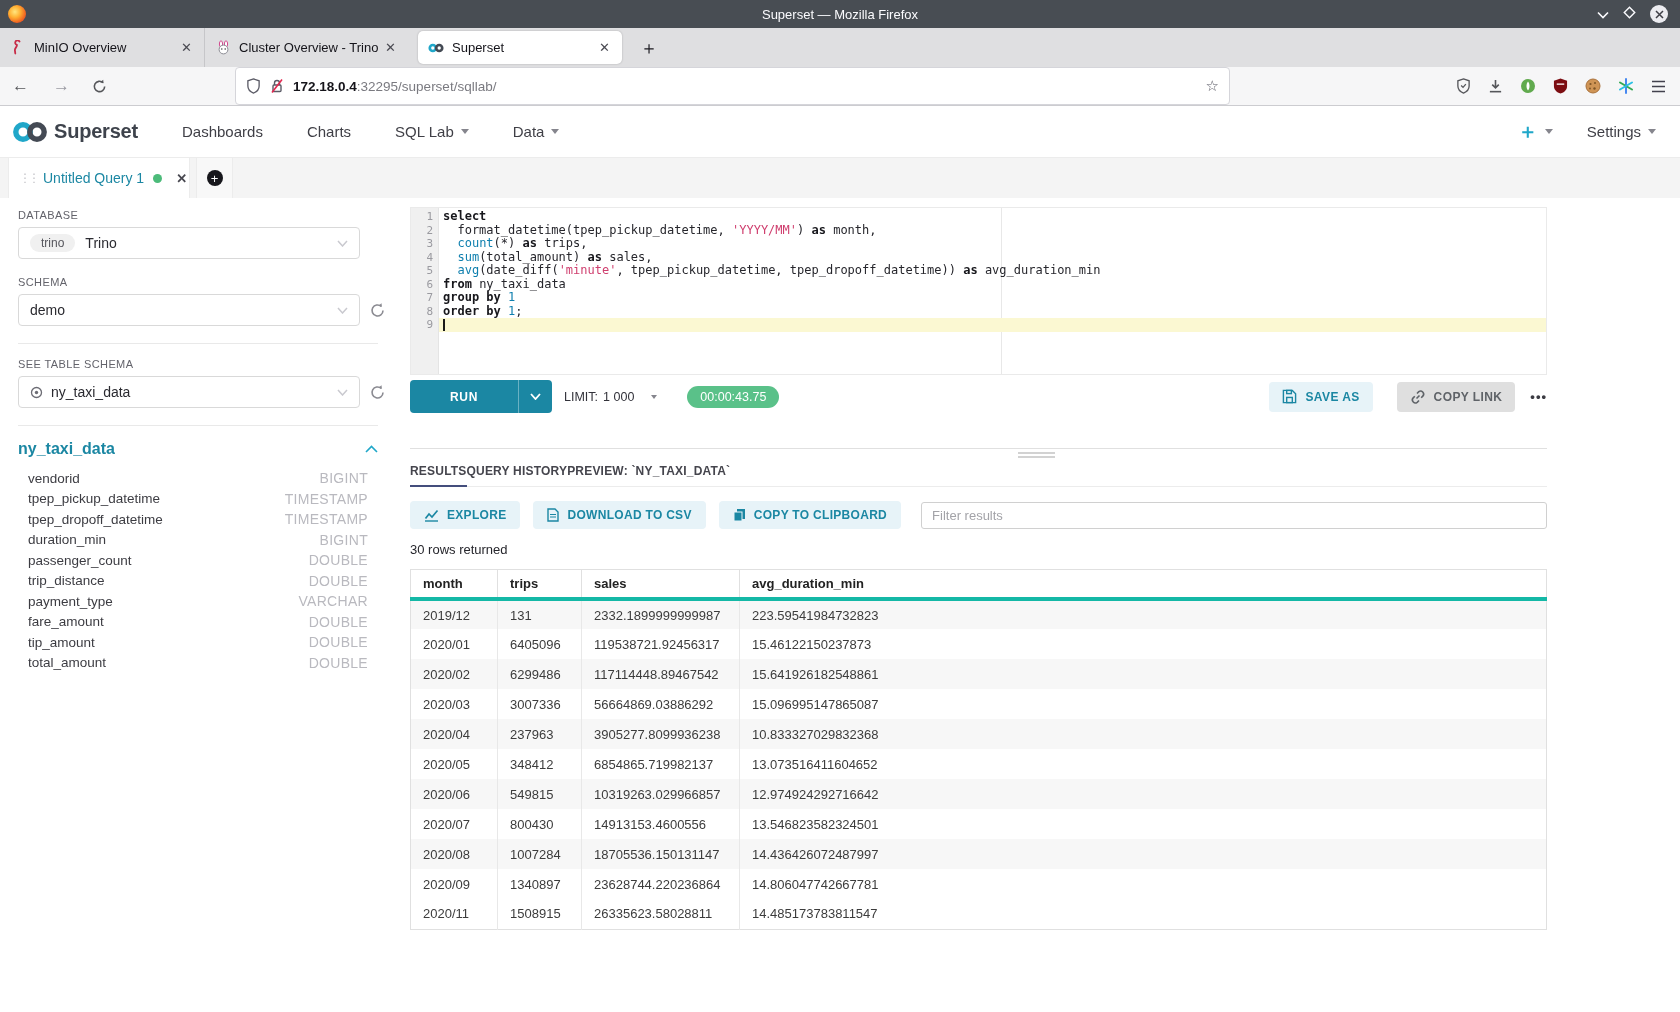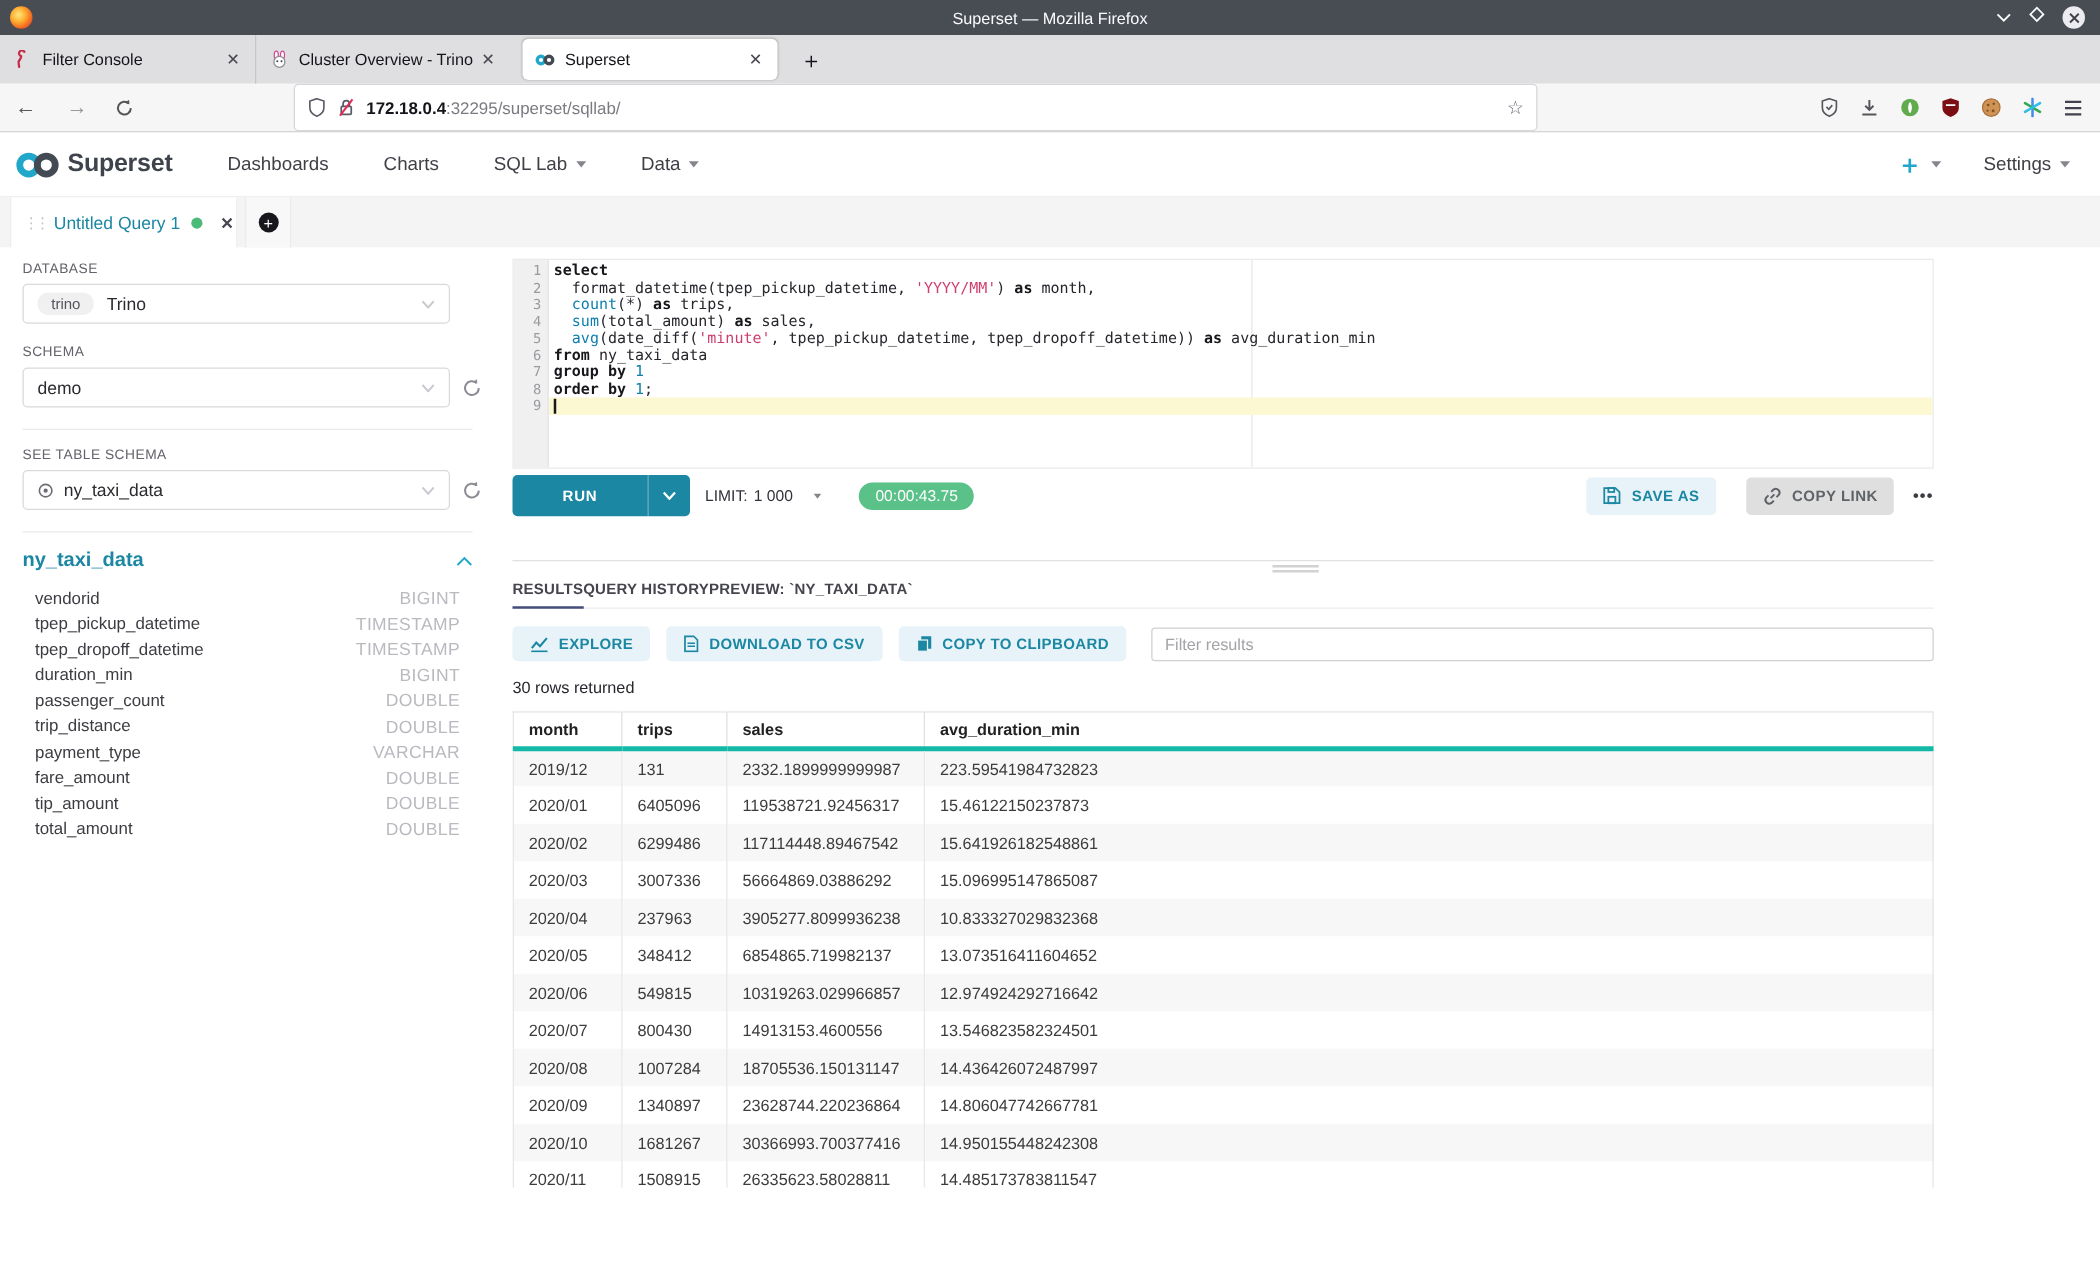--- a/index.html
+++ b/index.html
@@ -172,21 +172,21 @@
     </span>
   </div>
 
   <div class="tabbar">
     <div class="btab">
       <span class="fav">
         <svg width="13" height="15" viewBox="0 0 13 15">
             <path d="M7.5 1.5 a2.3 2.3 0 1 0 -2.6 3.4 c0.4 2.2 -2.2 2.8 -2 5.4 l0.4 3.2" fill="none" stroke="#c72c48" stroke-width="1.8" stroke-linecap="round"></path>
           </svg>
       </span>
-      <span class="btab-title">Filter Console</span>
+      <span class="btab-title">MinIO Overview</span>
       <span class="btab-close">✕</span>
     </div>
     <div class="btab">
       <span class="fav">
         <svg width="15" height="15" viewBox="0 0 15 15">
           <ellipse cx="5" cy="4" rx="1.6" ry="3.2" fill="#fff" stroke="#d24a8e" stroke-width="1"></ellipse>
           <ellipse cx="10" cy="4" rx="1.6" ry="3.2" fill="#fff" stroke="#d24a8e" stroke-width="1"></ellipse>
           <circle cx="7.5" cy="9.5" r="4.4" fill="#fff" stroke="#8c8c94" stroke-width="1"></circle>
           <circle cx="5.8" cy="9" r="0.8" fill="#444"></circle>
             <circle cx="9.2" cy="9" r="0.8" fill="#444"></circle>
@@ -625,26 +625,20 @@
                 <td>1007284</td>
                 <td>18705536.150131147</td>
                 <td>14.436426072487997</td>
               </tr>
               <tr>
                 <td>2020/09</td>
                 <td>1340897</td>
                 <td>23628744.220236864</td>
                 <td>14.806047742667781</td>
               </tr>
-              <tr class="stripe">
-                <td>2020/10</td>
-                <td>1681267</td>
-                <td>30366993.700377416</td>
-                <td>14.950155448242308</td>
-              </tr>
               <tr>
                 <td>2020/11</td>
                 <td>1508915</td>
                 <td>26335623.58028811</td>
                 <td>14.485173783811547</td>
               </tr>
             </tbody>
         </table>
       </div>
 

